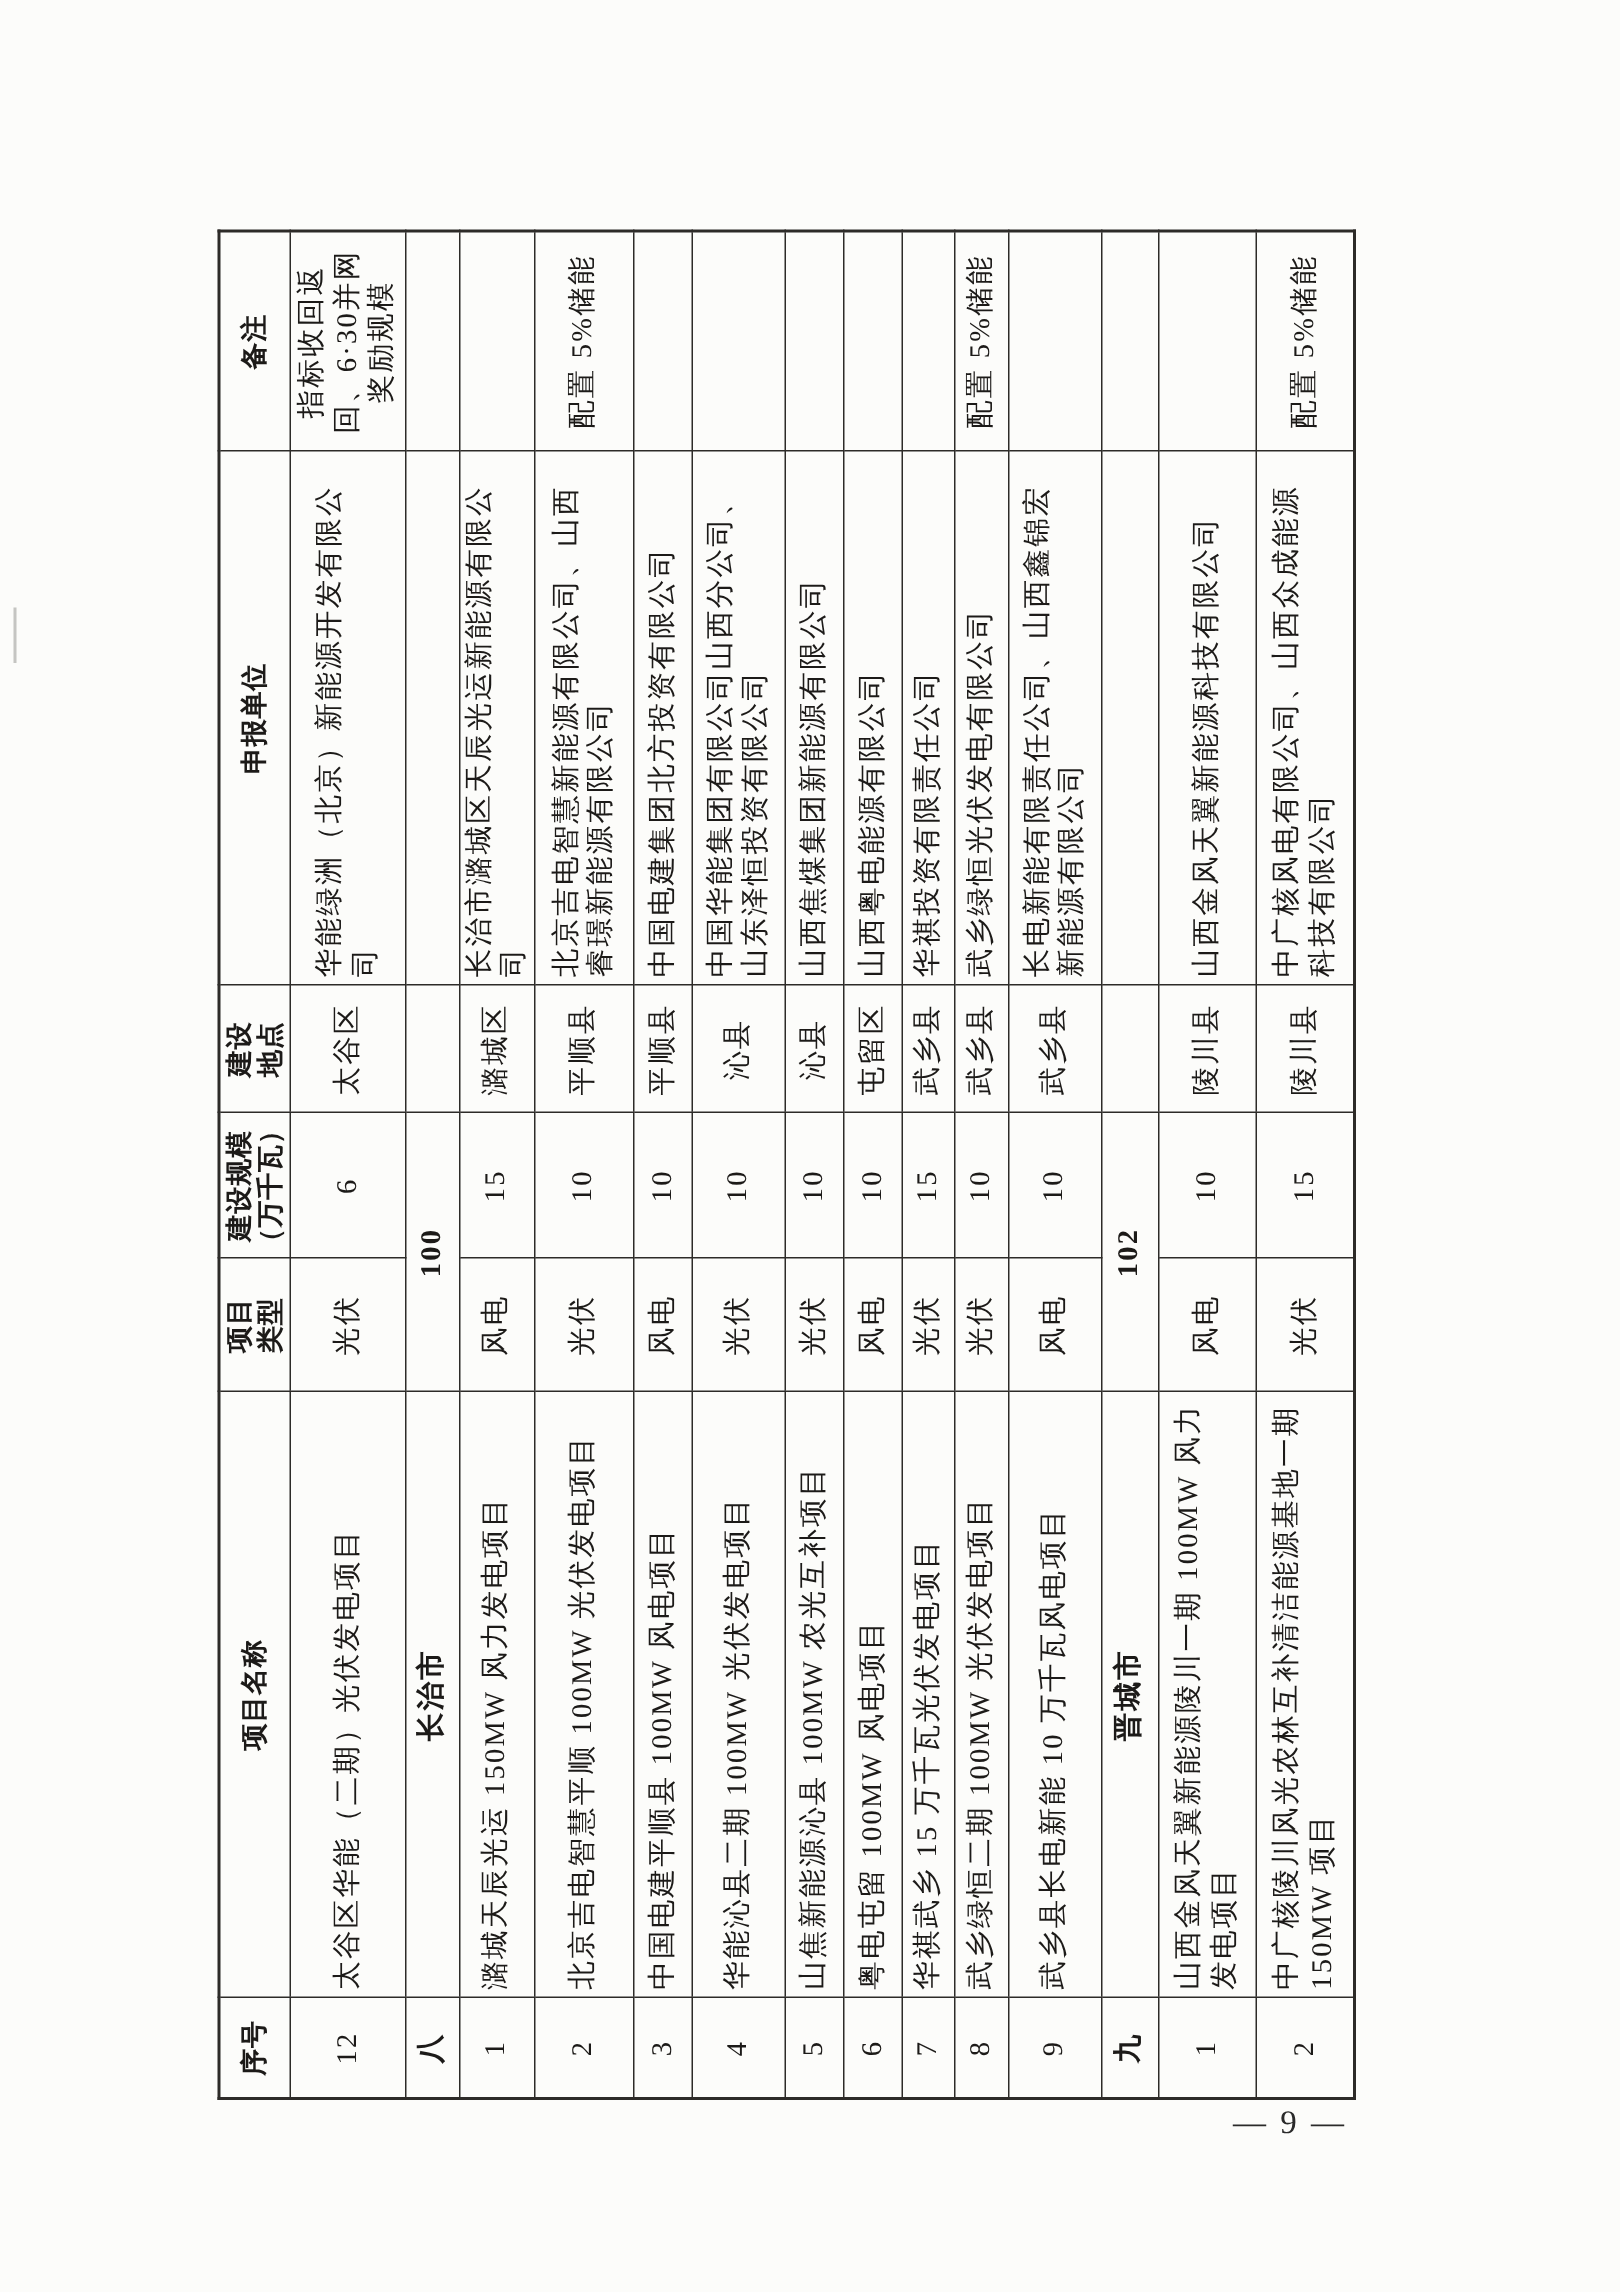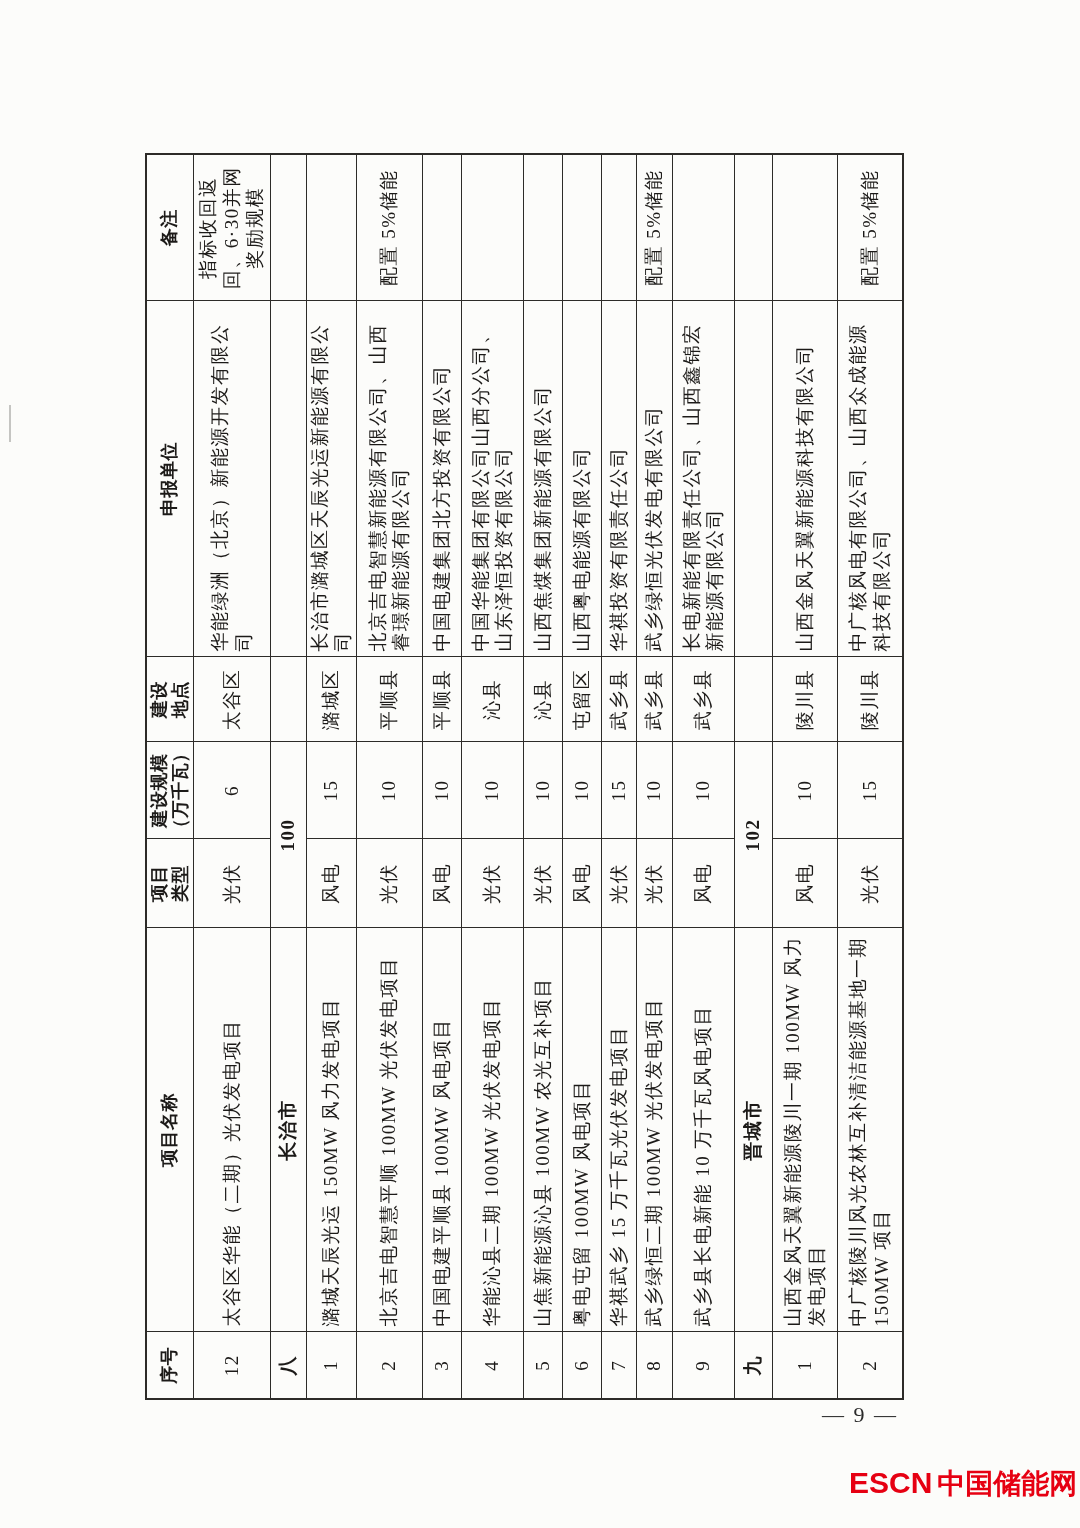--- a/index.html
+++ b/index.html
@@ -221,18 +221,14 @@
               <td class="c-app">中广核风电有限公司、山西众成能源科技有限公司</td>
               <td class="c-remark">配置 5%储能</td>
             </tr>
           </tbody>
       </table>
     </div>
   </div>
 
   <div class="page-number">— 9 —</div>
 
-  <div class="watermark" style="color: rgb(230, 0, 18);">
-    <span class="latin">ESCN</span>
-    <span class="cjk">中国储能网</span>
-  </div>
 
 </div>
 
 </body></html>

